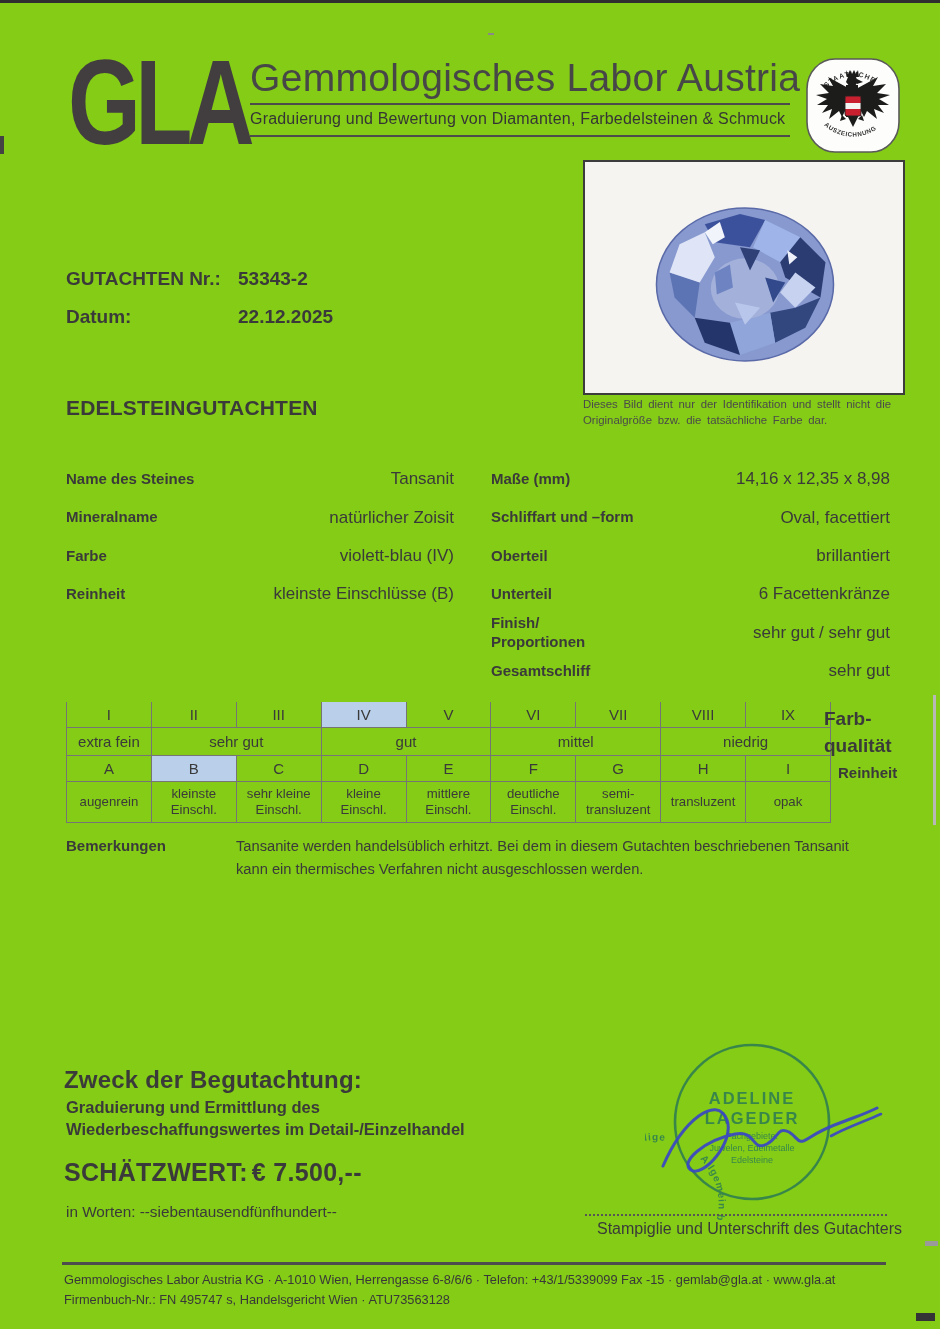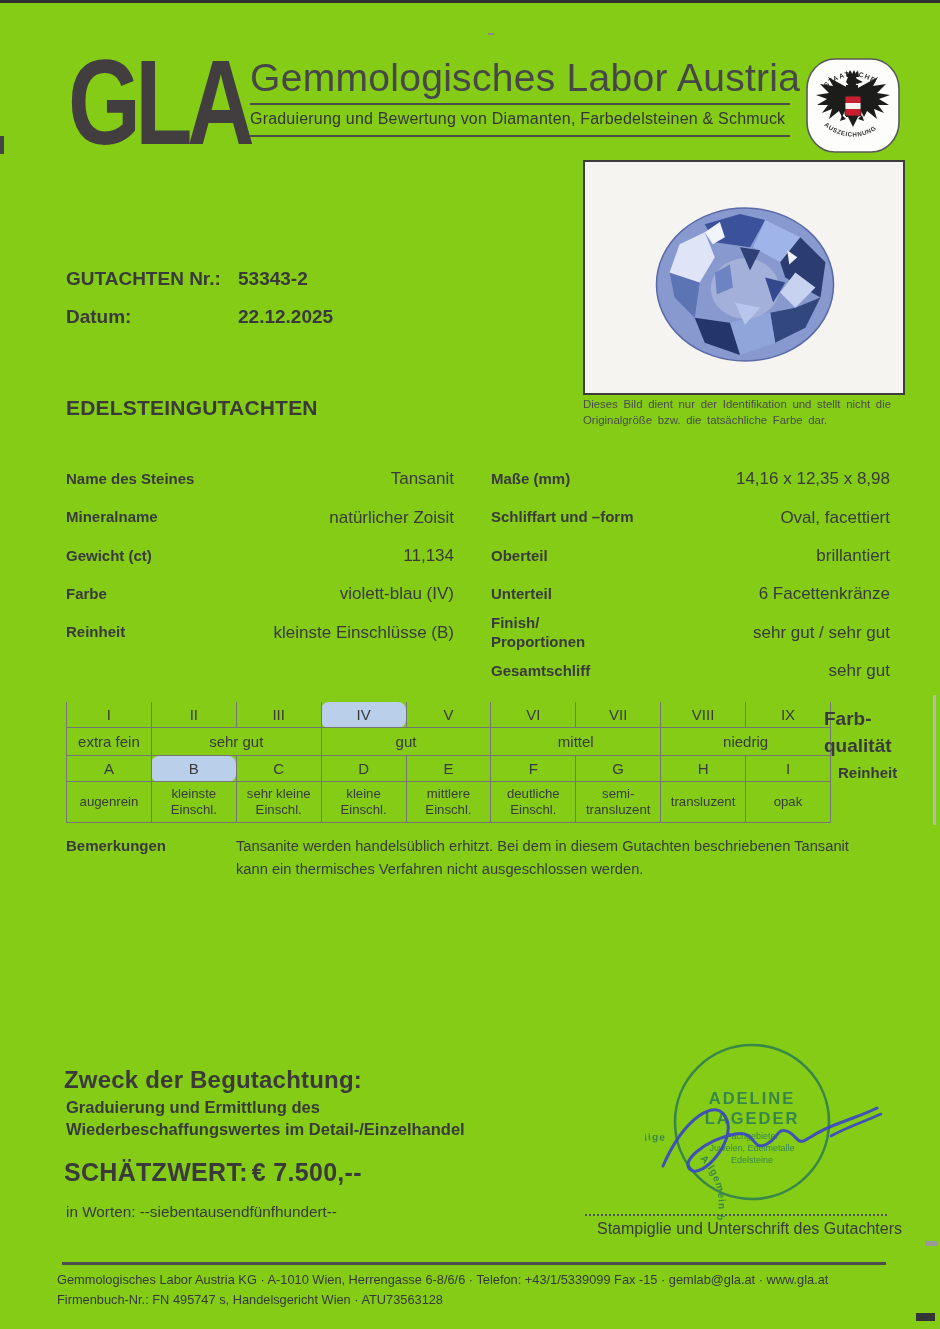--- a/index.html
+++ b/index.html
@@ -49,42 +49,42 @@
 
   
   .grade-table{left:66px;top:702px;}
   table.gt{border-collapse:collapse;table-layout:fixed;width:765px;}
   table.gt td{text-align:center;border-left:1.5px solid #757575;border-bottom:1.5px solid #757575;
               padding:0;font-size:15px;color:#3a3a3a;overflow:hidden;}
   table.gt td:last-child{border-right:1.5px solid #757575;}
   tr.r-grades td{height:25px;}
   tr.r-quality td{height:27px;}
   tr.r-desc td{height:40px;font-size:13.2px;line-height:1.22;}
-  td.hl{background:#b9cfea;border-radius:8px;}
+  td.hl{background:#b9cfea;}
   .farb-label{left:824px;top:706px;font-size:19px;font-weight:bold;white-space:pre-line;line-height:1.4;}
   .rein-label{left:838px;top:764px;font-size:15px;font-weight:bold;}
 
   
   .remarks-label{left:66px;top:837px;font-size:15px;font-weight:bold;}
   .remarks-text{left:236px;top:835px;width:700px;font-size:14.7px;line-height:1.55;white-space:pre-line;}
 
   
   .purpose-heading{left:64px;top:1066px;font-size:24px;font-weight:bold;letter-spacing:0.2px;}
   .purpose-text{left:66px;top:1097px;font-size:16.5px;font-weight:bold;line-height:1.33;white-space:pre-line;}
   .valuation{left:64px;top:1158px;font-size:25px;font-weight:bold;display:flex;gap:4px;letter-spacing:0.3px;}
   .in-words{left:66px;top:1203px;font-size:15.3px;}
 
   
   .stamp{left:645px;top:1028px;width:245px;height:192px;}
   .dotted-line{left:585px;top:1214px;width:302px;height:0;border-top:2px dotted #555;}
   .stamp-caption{left:597px;top:1220px;font-size:16px;}
 
   
   .footer-rule{left:62px;top:1262px;width:824px;height:2.5px;background:#4d4d4d;}
-  .footer-text{left:57px;top:1270px;font-size:12.8px;line-height:1.6;color:#383838;white-space:nowrap;}
+  .footer-text{left:64px;top:1270px;font-size:12.8px;line-height:1.6;color:#383838;white-space:nowrap;}
 </style>
 </head>
 <body>
 
 <div class="page">
 
   <div class="abs scan-top"></div>
   <div class="abs scan-left"></div>
   <div class="abs scan-dot"></div>
   <div class="abs scan-right"></div>
@@ -158,24 +158,20 @@
 Originalgröße bzw. die tatsächliche Farbe dar.</div>
 
   <div class="abs props props-left">
     <div class="prow">
       <span class="plabel">Name des Steines</span>
       <span class="pvalue">Tansanit</span>
     </div>
     <div class="prow">
       <span class="plabel">Mineralname</span>
       <span class="pvalue">natürlicher Zoisit</span>
-    </div>
-    <div class="prow">
-      <span class="plabel">Gewicht (ct)</span>
-      <span class="pvalue">11,134</span>
     </div>
     <div class="prow">
       <span class="plabel">Farbe</span>
       <span class="pvalue">violett-blau (IV)</span>
     </div>
     <div class="prow">
       <span class="plabel">Reinheit</span>
       <span class="pvalue">kleinste Einschlüsse (B)</span>
     </div>
   </div>

